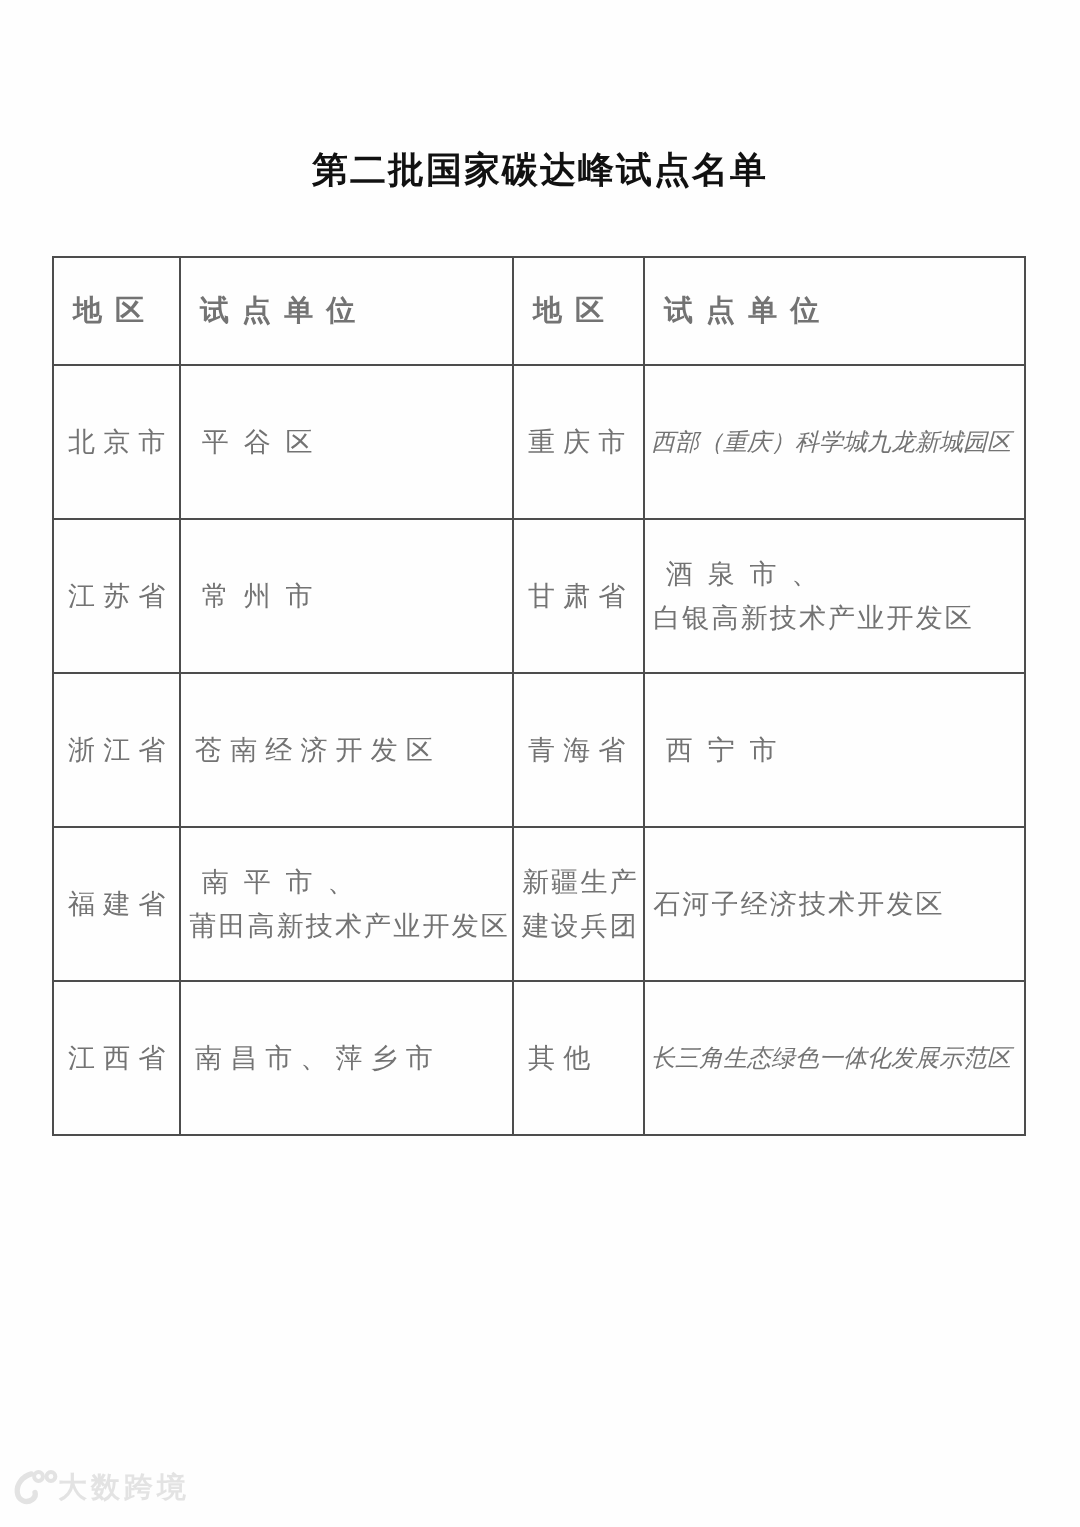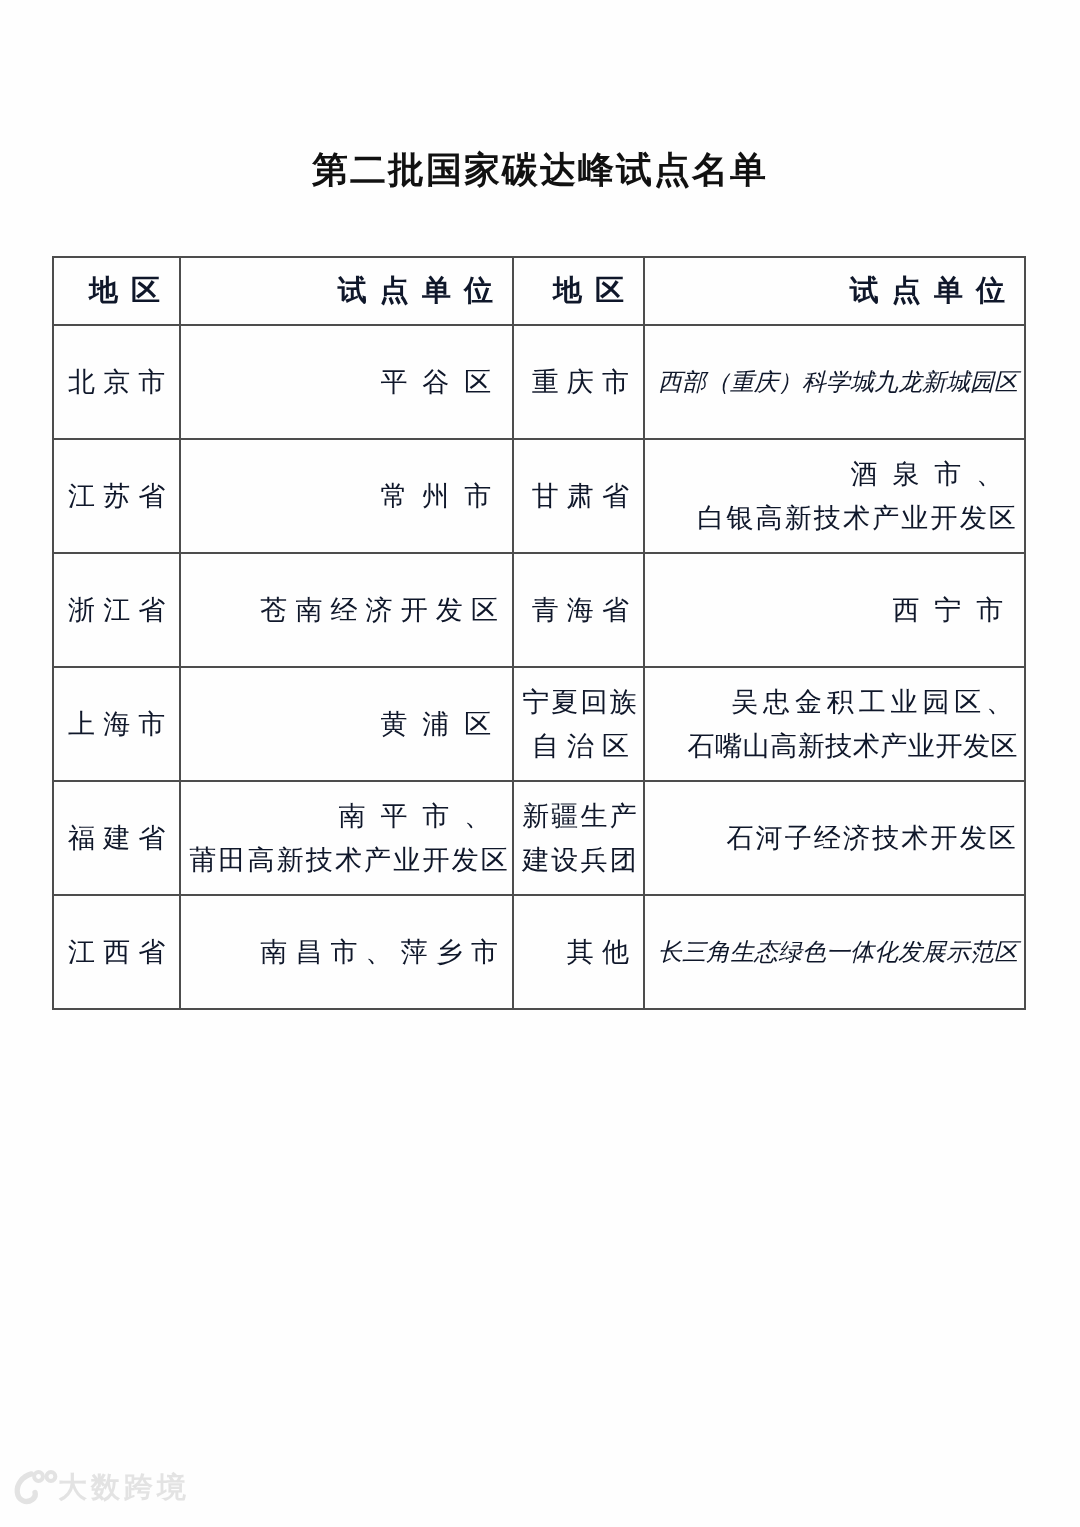--- a/index.html
+++ b/index.html
@@ -28,24 +28,24 @@
   table.pilot-table {
     position: absolute;
     left: 52px;
     top: 256px;
     width: 972px;
     border-collapse: collapse;
     table-layout: fixed;
   }
   .pilot-table th, .pilot-table td {
     border: 2px solid #4d4d4d;
-    text-align: right;
+    text-align: left;
     vertical-align: middle;
-    padding: 0 6px;
-    color: #0f172a;
+    padding: 20px 6px;
+    color: #737373;
     overflow: hidden;
   }
   .pilot-table th {
     height: 66px;
     font-size: 29px;
     font-weight: 700;
     letter-spacing: 0.45em;
     text-indent: 0.45em;
   }
   .pilot-table td { height: 112px; font-size: 27px; }
@@ -136,36 +136,20 @@
           </td>
           <td>
             <div class="line sp-l">青海省</div>
           </td>
           <td>
             <div class="line sp-xl">西宁市</div>
           </td>
         </tr>
         <tr>
           <td>
-            <div class="line sp-l">上海市</div>
-          </td>
-          <td>
-            <div class="line sp-xl">黄浦区</div>
-          </td>
-          <td>
-            <div class="line sp-s">宁夏回族</div>
-            <div class="line sp-l">自治区</div>
-          </td>
-          <td>
-            <div class="line sp-m">吴忠金积工业园区、</div>
-            <div class="line sp-xs">石嘴山高新技术产业开发区</div>
-          </td>
-        </tr>
-        <tr>
-          <td>
             <div class="line sp-l">福建省</div>
           </td>
           <td>
             <div class="line sp-xl">南平市、</div>
             <div class="line sp-s">莆田高新技术产业开发区</div>
           </td>
           <td>
             <div class="line sp-s">新疆生产</div>
             <div class="line sp-s">建设兵团</div>
           </td>

